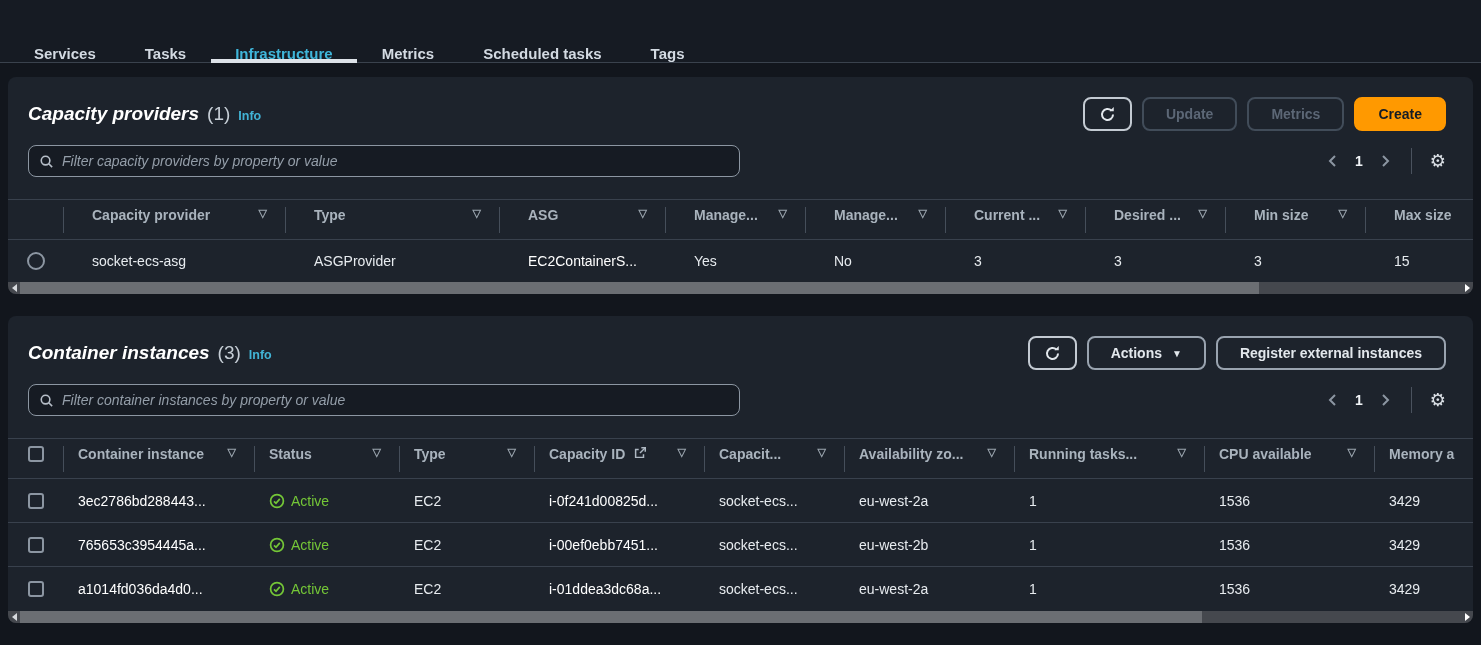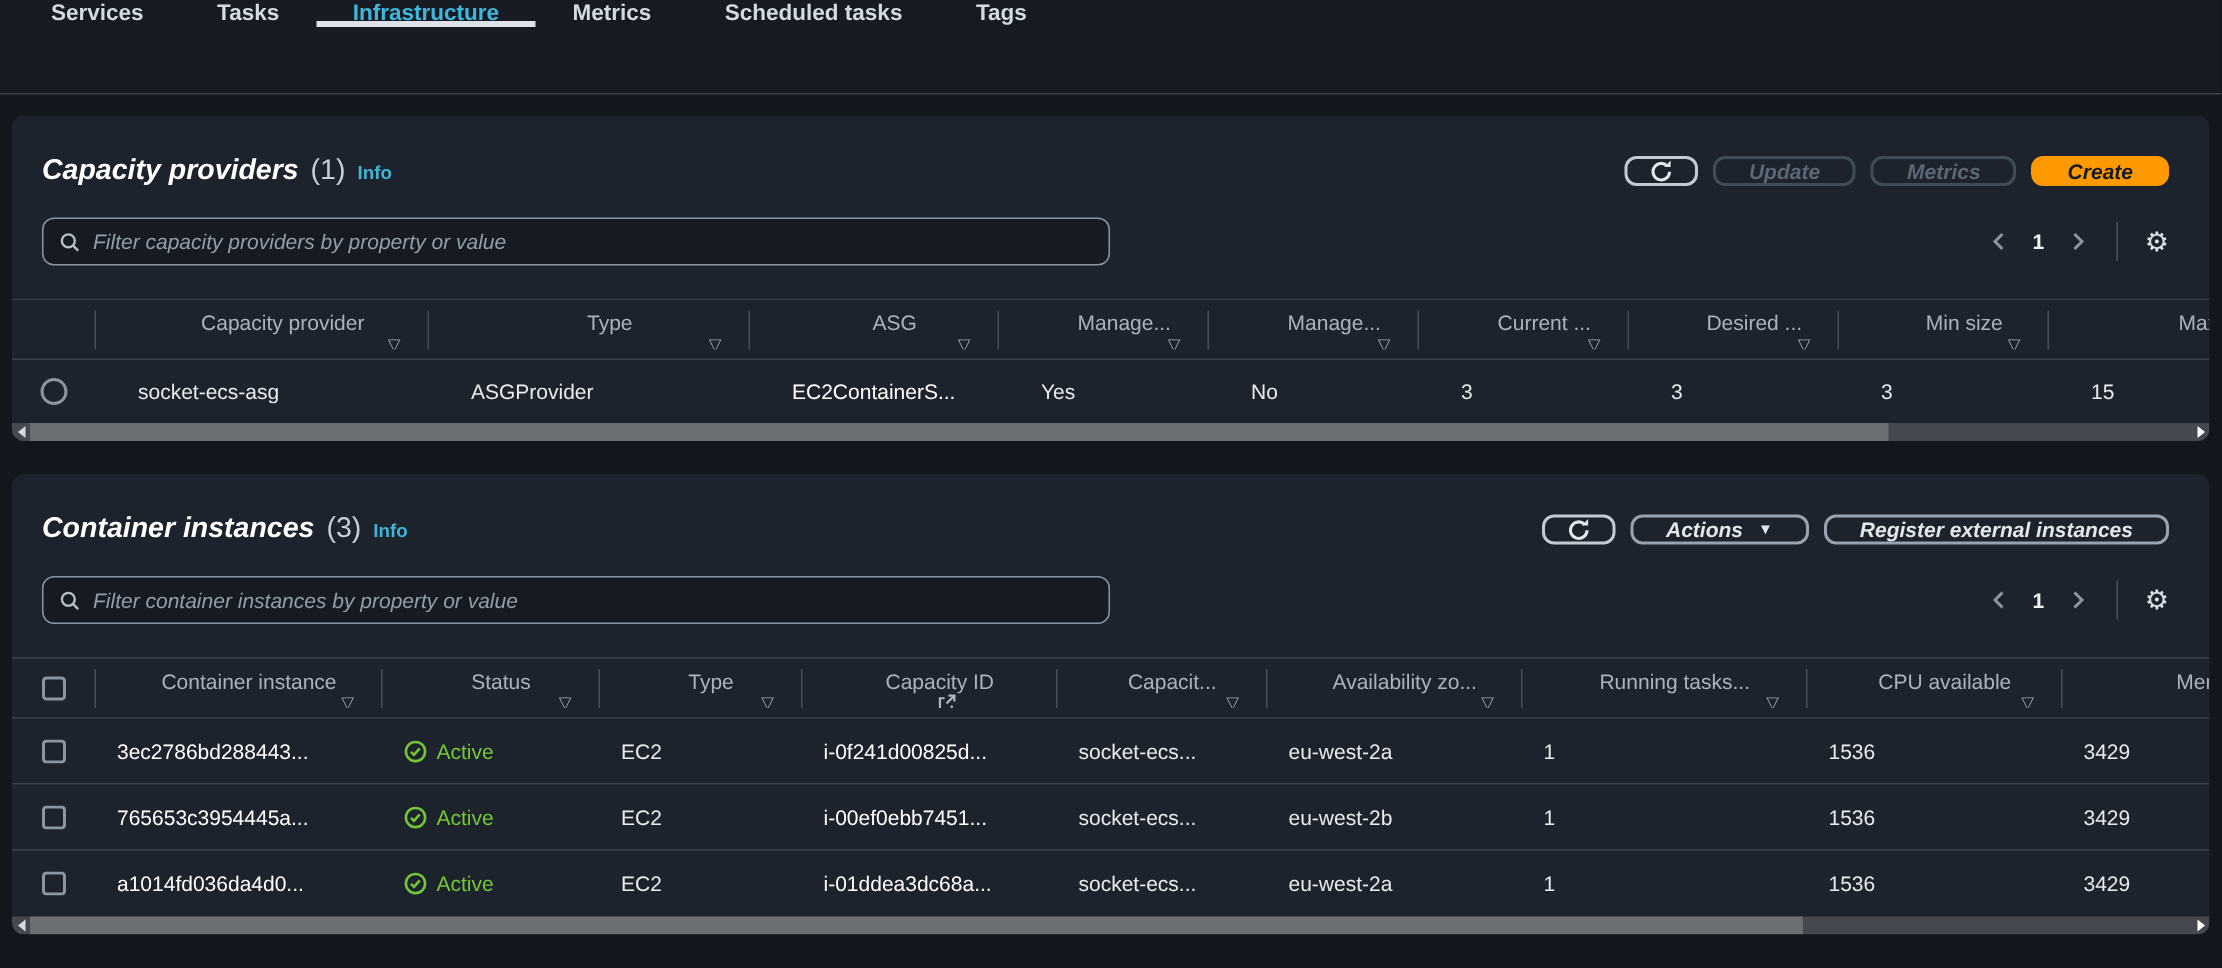--- a/index.html
+++ b/index.html
@@ -5,21 +5,21 @@
   * { margin:0; padding:0; box-sizing:border-box; }
   html,body { width:1481px; height:645px; overflow:hidden; }
   body {
     background:#12161d;
     font-family:"Liberation Sans", sans-serif;
     color:#e7ebef;
     font-size:14px;
   }
   
   .tabbar {
-    height:63px; display:flex; align-items:flex-start;
+    height:63px; display:flex; align-items:flex-end;
     border-bottom:1px solid #3a424d; padding-left:10px;
     background:#161b23;
   }
   .tab {
     display:flex; align-items:center; padding:0 24px;
     font-weight:bold; font-size:15px; color:#d3dae2;
     position:relative; cursor:pointer;
   }
   .tab.active { color:#3fb6da; }
   .tab.active::after {
@@ -36,24 +36,24 @@
   .panel-header {
     display:flex; justify-content:space-between; align-items:center;
     padding:20px 27px 0 20px; height:54px;
   }
   .title-group { display:flex; align-items:baseline; gap:8px; }
   .panel-title { font-size:19px; font-weight:bold; color:#ffffff;font-style:italic; }
   .panel-count { font-size:19px; font-weight:normal; color:#c6ced6; }
   .info-link { font-size:12.5px; font-weight:bold; color:#42b4d6; cursor:pointer; }
   .btn-row { display:flex; gap:10px; }
   .btn {
-    height:20px; display:flex; align-items:center; justify-content:center;
+    height:34px; display:flex; align-items:center; justify-content:center;
     padding:0 22px; border:2px solid #99a3af; border-radius:8px;
     background:transparent; color:#e2e7ec; font-weight:bold; font-size:14px;
-    cursor:pointer; white-space:nowrap;font-style:italic;
+    cursor:pointer; white-space:nowrap;
   }
   .btn.icon-btn { padding:0 14px; border-color:#c3cad2; }
   .btn.disabled { border-color:#414c59; color:#5c6776; cursor:default; }
   .btn.primary { background:#ff9900; border-color:#ff9900; color:#131c26; }
   .btn .caret { font-size:10px; margin-left:10px; }
   
   .toolbar {
     display:flex; justify-content:space-between; align-items:center;
     padding:14px 27px 0 20px; height:46px;
   }
@@ -71,22 +71,22 @@
   .pager { display:flex; align-items:center; gap:14px; color:#8c96a2; }
   .pager .page-num { color:#f1f4f7; font-weight:bold; }
   .pager .v-sep { width:1px; height:26px; background:#4a525e; margin:0 4px; }
   .pager .chev { cursor:pointer; display:flex; }
   .gear { font-size:18px; color:#dbe0e6; cursor:pointer; line-height:1; }
   
   .tablewrap { margin-top:22px; overflow:hidden; }
   .trow { display:flex; align-items:center; border-top:1px solid #39414d; }
   .thead { height:40px; }
   .thead .cell {
-    color:#a9b3bd; font-weight:normal; display:flex; align-items:center;
-    height:26px; border-right:1px solid #454e5a;flex-direction:column;
+    color:#a9b3bd; font-weight:bold; display:flex; 
+    height:26px; border-right:1px solid #454e5a;
   }
   .thead .cell:last-child { border-right:none; }
   .tbodyrow { height:42px; }
   .t2 .tbodyrow { height:44px; }
   .cell { white-space:nowrap; overflow:hidden; flex:none; }
   .sorter { margin-left:auto; padding-right:18px; color:#9aa4ae; font-size:11px; cursor:pointer; }
   .sel-cell { width:56px; display:flex; justify-content:center; }
   .t1 .cell.data { padding-left:28px; }
   .t2 .cell.data { padding-left:14px; }
   .radio {

